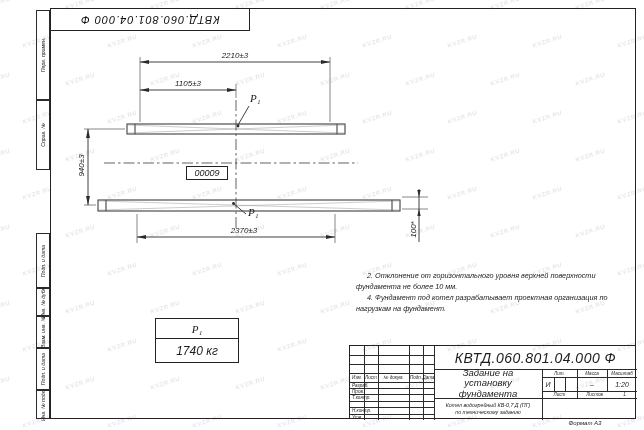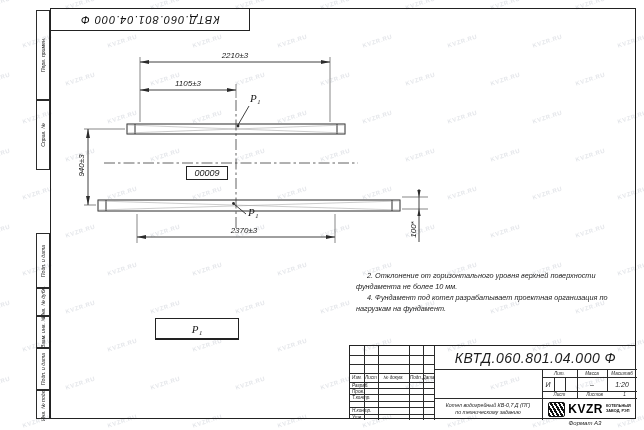--- a/index.html
+++ b/index.html
@@ -255,20 +255,21 @@
   <div class="dim" style="left:214px;top:226px;width:60px;">2370±3</div>
   <div class="dim rot90" style="left:398px;top:225px;width:30px;">100*</div>
   <div class="dim p1" style="left:250px;top:92px;">P₁</div>
   <div class="dim p1" style="left:248px;top:206px;">P₁</div>
   <div class="abs levelbox">
     <span>00009</span>
   </div>
 
   <div class="abs mt">
     <div class="r1">P₁</div>
+    <div class="r2">1740 кг</div>
   </div>
 
   <div class="abs notes">
     <p>2. Отклонение от горизонтального уровня верхней поверхности фундамента не более 10 мм.</p>
     <p>4. Фундамент под котел разрабатывает проектная организация по нагрузкам на фундамент.</p>
   </div>
 
   <div class="abs tb">
 
     <div class="hl" style="left:0;top:9px;width:84px;"></div>
@@ -303,42 +304,39 @@
 
     <div class="tc left" style="left:0;top:36px;width:28px;height:6px;">Разраб.</div>
     <div class="tc left" style="left:0;top:42px;width:28px;height:6px;">Пров.</div>
     <div class="tc left" style="left:0;top:48px;width:28px;height:7px;">Т.контр.</div>
     <div class="tc left" style="left:0;top:55px;width:28px;height:6px;"></div>
     <div class="tc left" style="left:0;top:61px;width:28px;height:7px;">Н.контр.</div>
     <div class="tc left" style="left:0;top:68px;width:28px;height:6px;">Утв.</div>
 
     <div class="tc docnum" style="left:84px;top:0;width:203px;height:23px;">КВТД.060.801.04.000  Ф</div>
 
+    <div class="tc tname" style="left:84px;top:23px;width:108px;height:29px;">
+      <span>Задание на</span>
+      <span>установку</span>
+      <span>фундамента</span>
+    </div>
 
     <div class="tc tprod" style="left:84px;top:52px;width:108px;height:22px;">
       <span>Котел водогрейный КВ-0,7 Д (ПГ)</span>
       <span>по техническому заданию</span>
     </div>
 
     <div class="tc" style="left:192px;top:23px;width:35px;height:8px;">Лит.</div>
     <div class="tc" style="left:227px;top:23px;width:30px;height:8px;">Масса</div>
     <div class="tc" style="left:257px;top:23px;width:30px;height:8px;">Масштаб</div>
     <div class="tc val7" style="left:192px;top:31px;width:12px;height:14px;">И</div>
     <div class="tc val7" style="left:227px;top:31px;width:30px;height:14px;">–</div>
     <div class="tc val7" style="left:257px;top:31px;width:30px;height:14px;">1:20</div>
 
     <div class="tc" style="left:192px;top:45px;width:35px;height:7px;">Лист</div>
     <div class="tc" style="left:227px;top:45px;width:35px;height:7px;">Листов</div>
     <div class="tc" style="left:262px;top:45px;width:25px;height:7px;">1</div>
 
-    <div class="tc logo" style="left:192px;top:52px;width:95px;height:22px;">
-      <span class="coil"></span>
-      <span class="kvzr">KVZR</span>
-      <span class="logosub">
-        <span>КОТЕЛЬНЫЙ</span>
-        <span>ЗАВОД, РЭП</span>
-      </span>
-    </div>
   </div>
 
   <div class="abs fmt">Формат А3</div>
 
 </div>
 
 </body></html>

